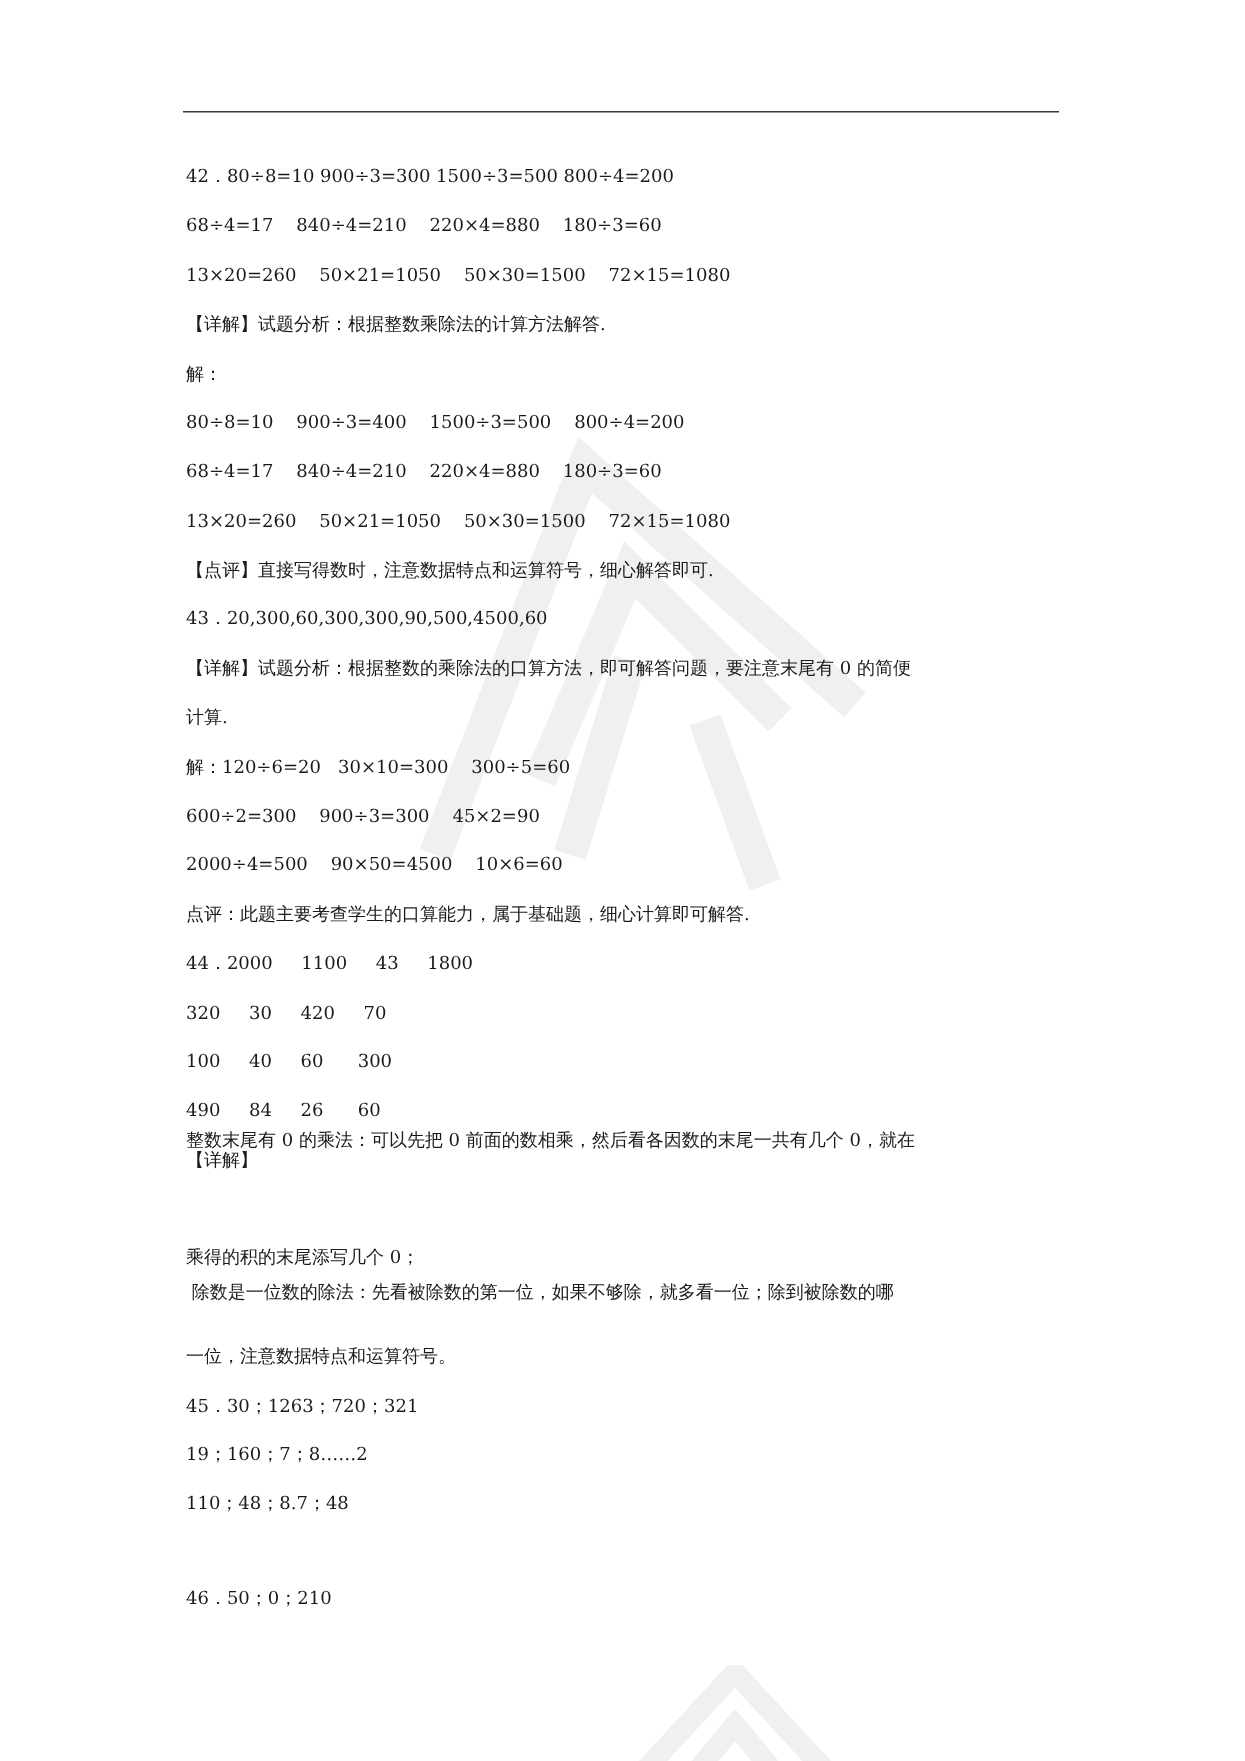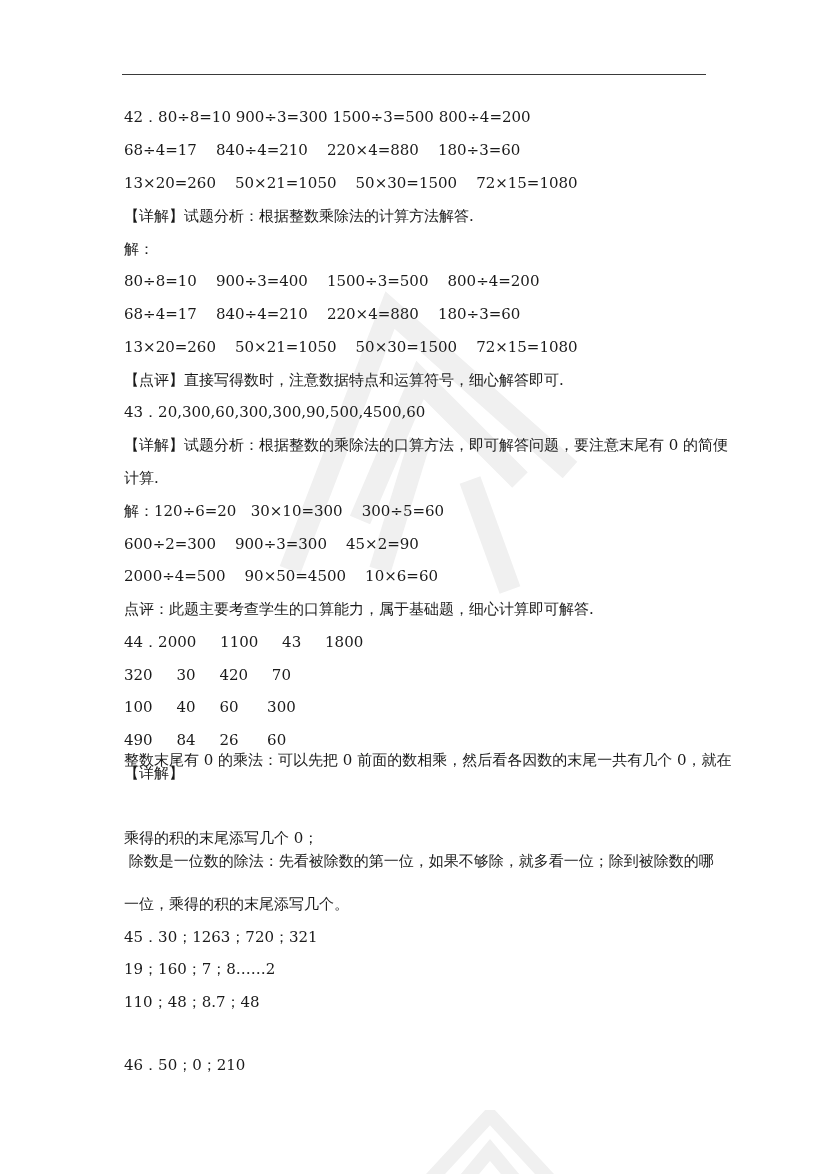--- a/index.html
+++ b/index.html
@@ -3,21 +3,21 @@
   <meta charset="utf-8">
   <style>
     html, body { margin: 0; padding: 0; background: #ffffff; }
     body { width: 830px; height: 1174px; position: relative; overflow: hidden;
       font-family: "DejaVu Serif", "Liberation Serif", serif; color: #1a1a1a; }
     .header-rule { position: absolute; left: 122px; top: 74px; width: 584px; height: 0;
       border-top: 1.3px solid #3a3a3a; }
     .watermark { position: absolute; pointer-events: none; }
     .wm-main { left: 270px; top: 270px; width: 330px; height: 340px; }
     .wm-bottom { left: 420px; top: 1110px; width: 140px; height: 70px; }
-    .line { position: absolute; left: 124px; font-size: 15px; white-space: pre; line-height: 18px; }
+    .line { position: absolute; left: 124px; font-size: 12px; white-space: pre; line-height: 18px; }
   </style>
 </head>
 <body>
 
 <div>
   <div class="header-rule"></div>
 
   <svg class="watermark wm-main" viewBox="0 0 330 340">
     <g fill="none" stroke="#f0f0f0" stroke-width="22" stroke-linejoin="miter">
       <polyline points="20,300 120,40 300,200"></polyline>
@@ -52,20 +52,20 @@
   <div class="line" style="top:600px">点评：此题主要考查学生的口算能力，属于基础题，细心计算即可解答.</div>
 
   <div class="line" style="top:633px">44．2000     1100     43     1800</div>
   <div class="line" style="top:666px">320     30     420     70</div>
   <div class="line" style="top:698px">100     40     60      300</div>
   <div class="line" style="top:731px">490     84     26      60</div>
   <div class="line" style="top:764px">【详解】</div>
   <div class="line" style="top:751px">整数末尾有 0 的乘法：可以先把 0 前面的数相乘，然后看各因数的末尾一共有几个 0，就在</div>
   <div class="line" style="top:829px">乘得的积的末尾添写几个 0；</div>
   <div class="line" style="top:852px"> 除数是一位数的除法：先看被除数的第一位，如果不够除，就多看一位；除到被除数的哪</div>
-  <div class="line" style="top:895px">一位，乘得的积的末尾添写几个。</div>
+  <div class="line" style="top:895px">一位，注意数据特点和运算符号。</div>
 
   <div class="line" style="top:928px">45．30；1263；720；321</div>
   <div class="line" style="top:960px">19；160；7；8……2</div>
   <div class="line" style="top:993px">110；48；8.7；48</div>
 
   <div class="line" style="top:1056px">46．50；0；210</div>
 </div>
 
 </body></html>

